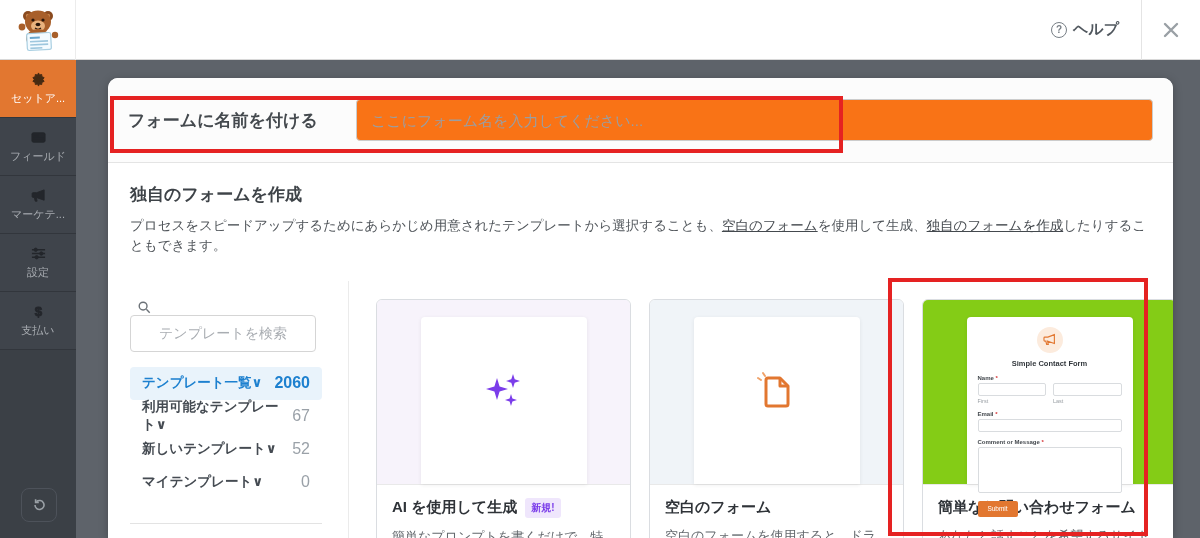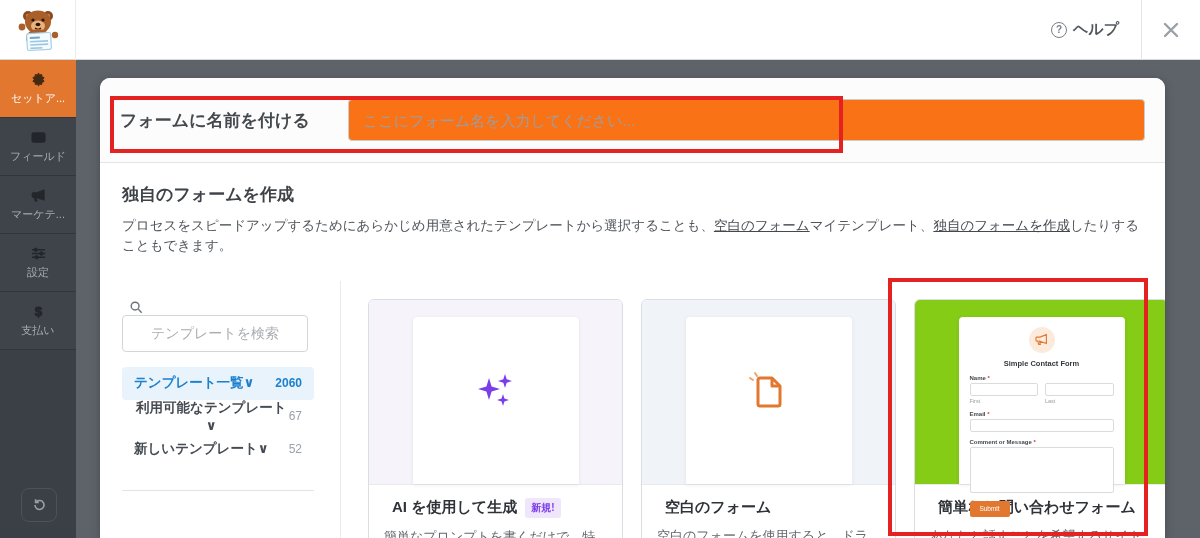--- a/index.html
+++ b/index.html
@@ -29,21 +29,21 @@
   .side-item .ic { width:15px; height:15px; display:block; }
   .side-item .ic * { fill:#23262b; stroke:#23262b; }
   .side-item.active { background:#e27730; color:#fff; }
   .side-item.active .ic * { fill:#452a12; stroke:#452a12; }
   .side-rest { height:calc(100% - 290px); position:relative; }
   .history-btn { position:absolute; left:21px; bottom:16px; width:36px; height:34px;
     border:1px solid #4d525a; border-radius:8px; display:flex; align-items:center;
     justify-content:center; cursor:pointer; }
 
   
-  .panel { position:absolute; left:100px; top:78px; width:1065px; height:460px; background:#fff;
+  .panel { position:absolute; left:108px; top:78px; width:1065px; height:460px; background:#fff;
     border-radius:10px 10px 0 0; box-shadow:0 2px 10px rgba(0,0,0,.25); overflow:hidden; }
 
   .name-row { height:85px; display:flex; align-items:center; padding:0 20px;
     background:#fcfcfc; border-bottom:1px solid #e4e4e4; }
   .name-label { width:228px; flex:none; font-size:17px; font-weight:bold; color:#44494e; }
   .name-input { flex:1; height:42px; border:1px solid #ccc; border-radius:4px; padding:0 14px;
     font-size:15px; color:#333; background:#f97316; outline:none; }
   .name-input::placeholder { color:#9a9ea3; }
 
   .tpl-section { padding:18px 22px 0; }
@@ -53,39 +53,39 @@
 
   .content { display:flex; margin-top:24px; align-items:stretch; }
   .cat-col { width:196px; flex:none; padding-top:20px; }
   .search-ic { margin:0 0 1px 8px; display:block; }
   .search-input { width:186px; height:37px; border:1px solid #d5d5d5; border-radius:4px;
     font-size:14px; text-align:center; color:#333; outline:none; }
   .search-input::placeholder { color:#a9adb2; }
   .cat-list { margin-top:15px; }
   .cat-row { height:33px; display:flex; align-items:center; justify-content:space-between;
     padding:0 12px 0 12px; font-size:13.5px; font-weight:bold; color:#454b52;
-    border-radius:4px; cursor:pointer; width:192px;text-align:center; }
-  .cat-row .cnt { font-weight:normal; color:#9aa1a8; font-size:12px; }
+    border-radius:4px; cursor:pointer; width:192px; }
+  .cat-row .cnt { font-weight:normal; color:#9aa1a8; font-size:16px; }
   .cat-row.active { background:#e9f3fb; color:#1d80cf; }
   .cat-row.active .cnt { color:#1d80cf; font-weight:bold; }
   .cat-divider { border-top:1px solid #e3e3e3; margin:24px 0 0 0; width:192px; }
 
   .cards-wrap { flex:1; border-left:1px solid #ebebeb; margin-left:22px; padding-left:27px;
     display:flex; gap:18px; padding-top:18px; }
   .card { width:255px; flex:none; border:1px solid #dadde1; border-radius:6px; background:#fff;
     overflow:hidden; cursor:pointer; height:400px; }
   .preview { height:184px; position:relative; }
   .preview.purple { background:#f7f3fb; }
   .preview.blue   { background:#f0f4f8; }
   .preview.gray   { background:#84cc16; }
   .sheet { position:absolute; left:50%; transform:translateX(-50%); top:17px; bottom:0;
     width:166px; background:#fff; border-radius:4px 4px 0 0; box-shadow:0 1px 4px rgba(0,0,0,.07); }
   .center-ic { position:absolute; left:50%; top:50%; transform:translate(-50%,-50%); }
   .card-footer { padding:13px 15px 0; border-top:1px solid #e9e9e9; background:#fff; }
-  .card-title-row { display:flex; align-items:center; gap:8px;margin-left:8px; }
+  .card-title-row { display:flex; align-items:center; gap:8px; }
   .card-title { font-size:15px; font-weight:bold; color:#2f3338; }
   .badge-new { background:#efe6fc; color:#7b3dea; font-size:10px; font-weight:bold;
     padding:3px 6px; border-radius:3px; }
   .card-desc { margin-top:9px; font-size:13px; color:#63686d; line-height:1.5; }
 
   
   .mini { position:absolute; inset:0; padding:10px 11px 0; }
   .mini-circ { width:26px; height:26px; border-radius:50%; background:#fcebdd; margin:0 auto;
     display:flex; align-items:center; justify-content:center; }
   .mini-title { text-align:center; font-size:7.5px; font-weight:bold; color:#33383d; margin-top:6px; }
@@ -193,21 +193,21 @@
 
 <div class="panel">
 
   <div class="name-row">
     <div class="name-label">フォームに名前を付ける</div>
     <input class="name-input" type="text" placeholder="ここにフォーム名を入力してください..." style="">
   </div>
 
   <div class="tpl-section">
     <div class="tpl-heading">独自のフォームを作成</div>
-    <div class="tpl-desc"><span>プロセスをスピードアップするためにあらかじめ用意されたテンプレートから選択することも、</span><a>空白のフォーム</a><span>マイテンプレート、</span><a>独自のフォームを作成</a><span>したりすることもできます。</span></div>
+    <div class="tpl-desc"><span>プロセスをスピードアップするためにあらかじめ用意されたテンプレートから選択することも、</span><a>空白のフォーム</a><span>を使用して生成、</span><a>独自のフォームを作成</a><span>したりすることもできます。</span></div>
 
     <div class="content">
 
       <div class="cat-col">
         <svg class="search-ic" width="13" height="13" viewBox="0 0 14 14">
           <circle cx="5.5" cy="5.5" r="4.2" fill="none" stroke="#6b7177" stroke-width="1.5"></circle>
           <path d="M9 9l3.6 3.6" stroke="#6b7177" stroke-width="1.5"></path>
         </svg>
         <input class="search-input" type="text" placeholder="テンプレートを検索" style="">
         <div class="cat-list">
@@ -215,20 +215,24 @@
             <span><span>テンプレート一覧</span><span>∨</span></span>
             <span class="cnt">2060</span>
           </div>
           <div class="cat-row">
             <span><span>利用可能なテンプレート</span><span>∨</span></span>
             <span class="cnt">67</span>
           </div>
           <div class="cat-row">
             <span><span>新しいテンプレート</span><span>∨</span></span>
             <span class="cnt">52</span>
+          </div>
+          <div class="cat-row">
+            <span><span>マイテンプレート</span><span>∨</span></span>
+            <span class="cnt">0</span>
           </div>
         </div>
         <div class="cat-divider"></div>
         
       </div>
 
       <div class="cards-wrap">
 
         <div class="card">
           <div class="preview purple">

